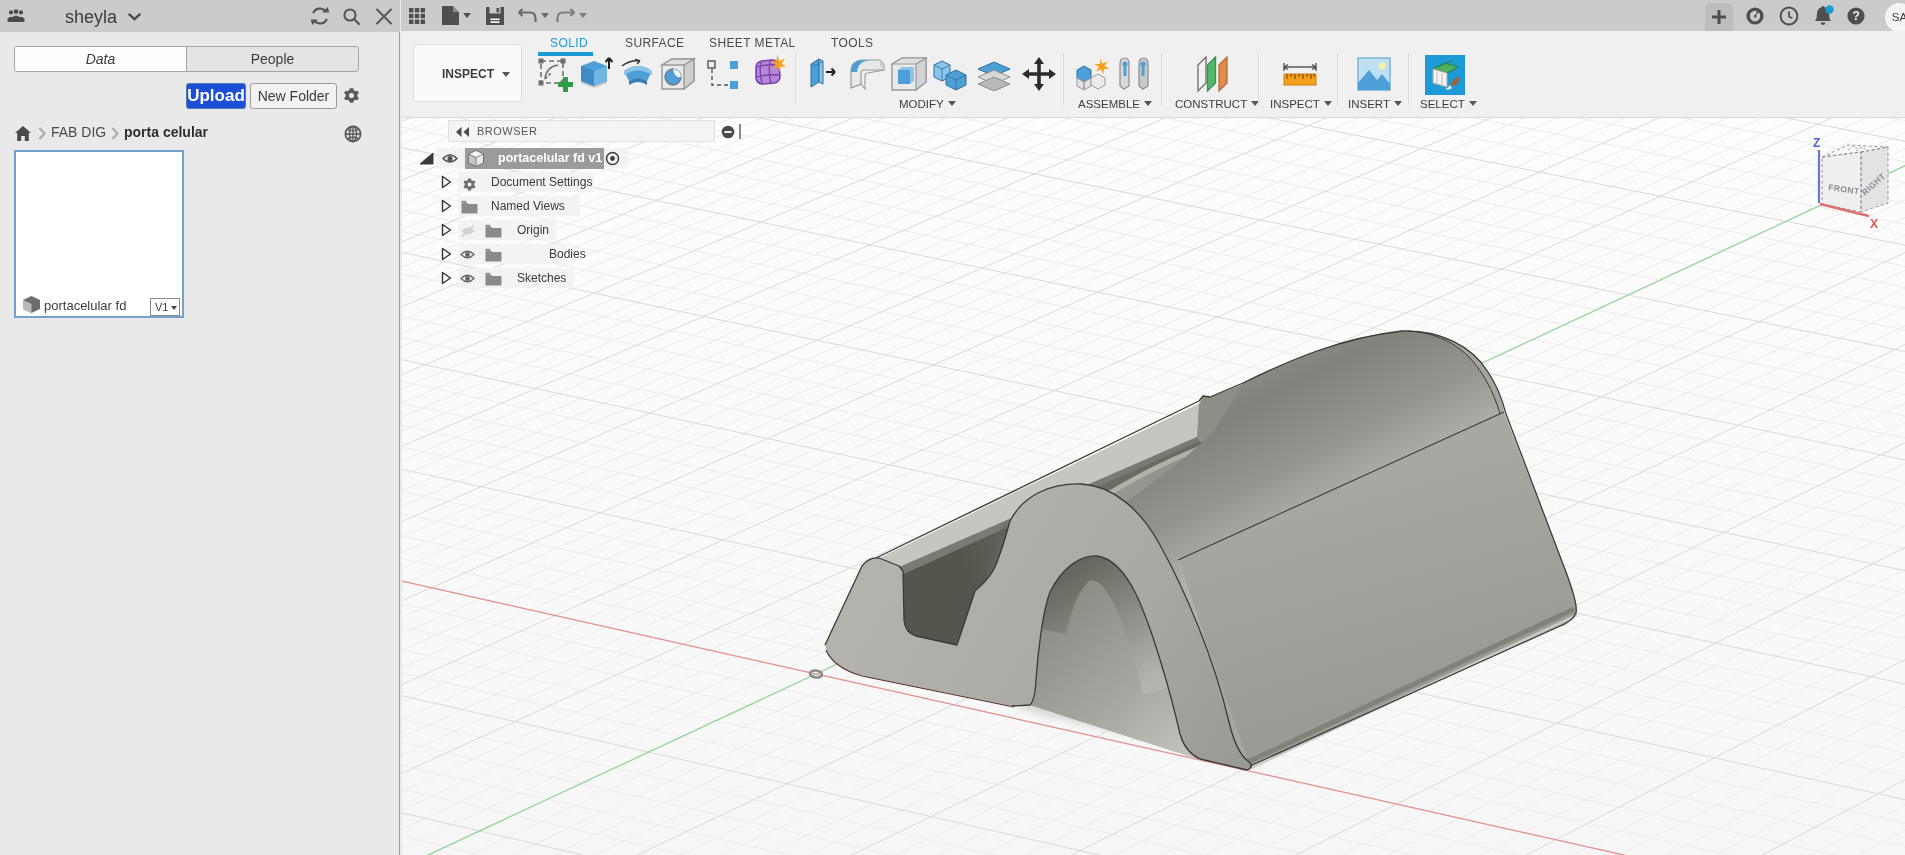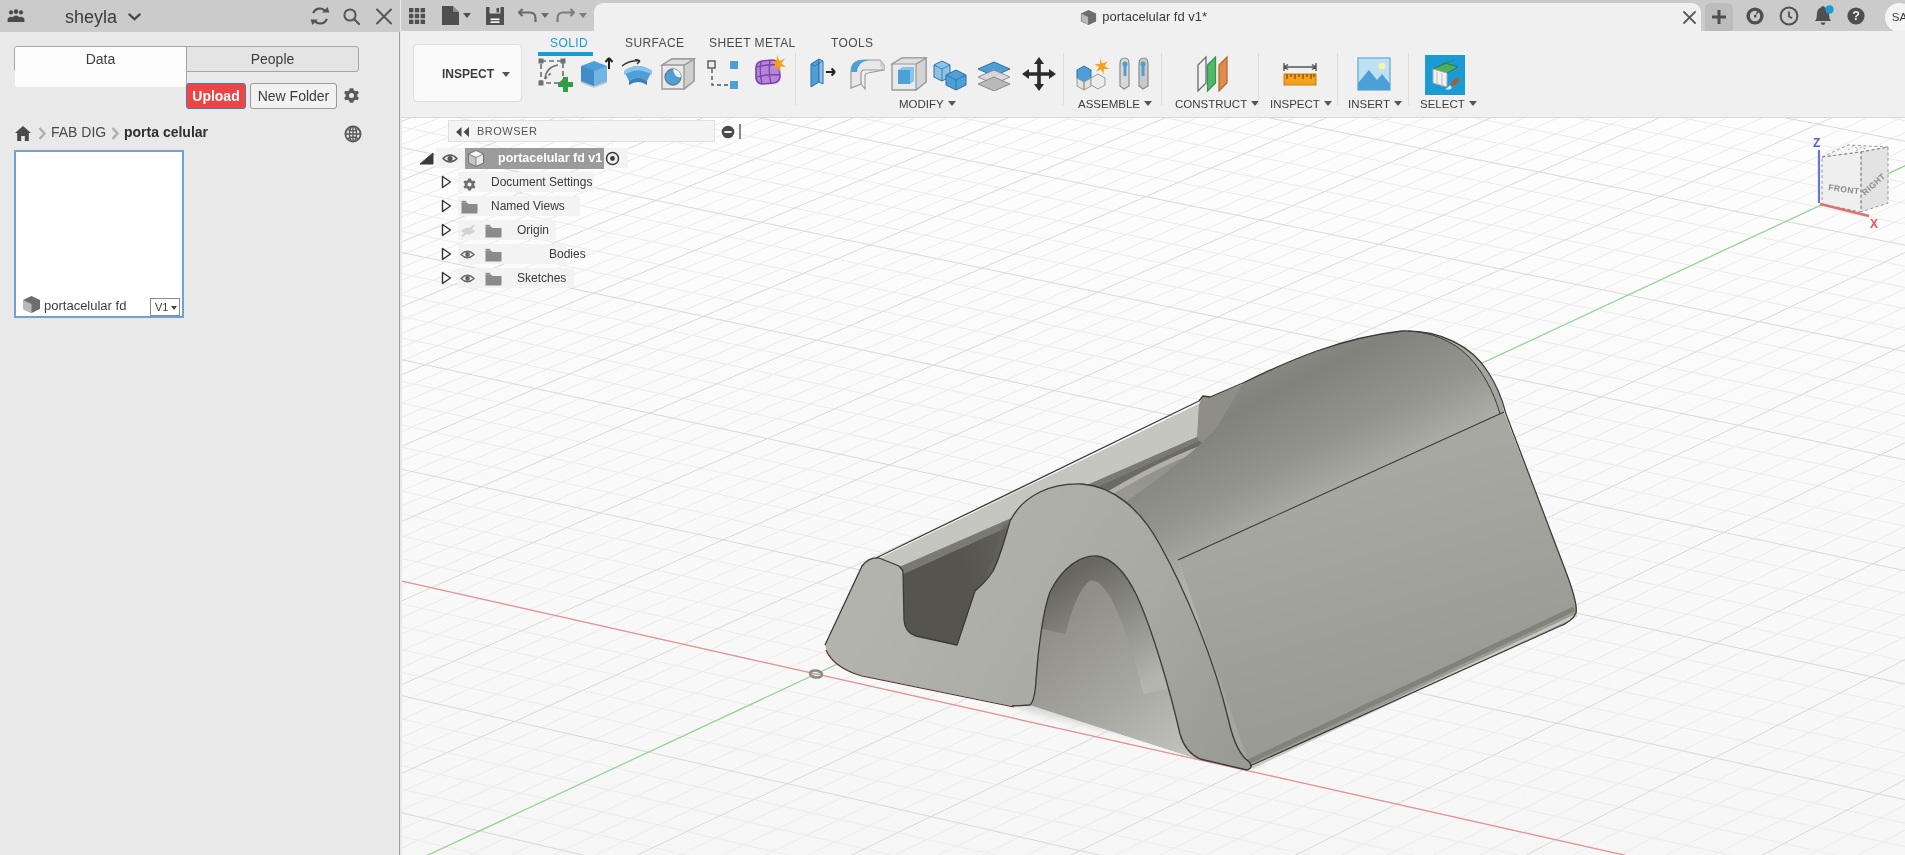--- a/index.html
+++ b/index.html
@@ -1,22 +1,22 @@
 <!DOCTYPE html>
 <html><head><meta charset="utf-8"><style>
 *{margin:0;padding:0;box-sizing:border-box;}
 html,body{width:1905px;height:855px;overflow:hidden;font-family:"Liberation Sans",sans-serif;background:#e9e9e9;}
 .abs{position:absolute;}
 #leftpanel{position:absolute;left:0;top:0;width:400px;height:855px;background:#e9e9e9;border-right:1px solid #9f9f9f;}
 #lptop{position:absolute;left:0;top:0;width:400px;height:32px;background:#cbcbcb;}
 #lptop .uname{position:absolute;left:33px;top:7px;font-size:18px;color:#3c3c3c;margin-left:32px;}
 #tabs{position:absolute;left:14px;top:46px;width:345px;height:26px;border:1px solid #a5a5a5;border-radius:3px;background:#e4e4e4;}
-#tabs .t1{position:absolute;left:0;top:0;width:172px;height:40px;background:#fdfdfd;border-right:1px solid #a5a5a5;border-radius:2px 0 0 2px;text-align:center;font-size:14px;color:#3c3c3c;line-height:24px;}
+#tabs .t1{position:absolute;left:0;top:0;width:172px;height:24px;background:#fdfdfd;border-right:1px solid #a5a5a5;border-radius:2px 0 0 2px;text-align:center;font-size:14px;color:#3c3c3c;line-height:24px;font-style:italic;}
 #tabs .t2{position:absolute;left:172px;top:0;width:171px;height:24px;text-align:center;font-size:14px;color:#3c3c3c;line-height:24px;}
-#upload{position:absolute;left:186px;top:83px;width:60px;height:26px;background:#ef4444;border:1px solid #4a7ab2;border-radius:3px;color:#fff;font-size:14px;font-weight:bold;text-align:center;line-height:24px;}
+#upload{position:absolute;left:186px;top:83px;width:60px;height:26px;background:#1d4ed8;border:1px solid #4a7ab2;border-radius:3px;color:#fff;font-size:17px;font-weight:bold;text-align:center;line-height:24px;}
 #newfolder{position:absolute;left:250px;top:83px;width:87px;height:26px;background:#f2f2f2;border:1px solid #9a9a9a;border-radius:3px;color:#3c3c3c;font-size:14px;text-align:center;line-height:24px;}
 #crumbs{position:absolute;left:14px;top:124px;width:380px;height:20px;font-size:14px;color:#4a4a4a;}
 #card{position:absolute;left:14px;top:150px;width:170px;height:168px;background:#fff;border:2px solid #70a1cf;}
 #card .cap{position:absolute;left:8px;top:146px;font-size:13px;color:#3c3c3c;}
 #card .ver{position:absolute;left:134px;top:146px;width:30px;height:18px;border:1px solid #8a8a8a;background:#fff;font-size:11px;color:#3c3c3c;text-align:left;padding-left:4px;line-height:16px;}
 #titlebar{position:absolute;left:401px;top:0;width:1504px;height:31px;background:#cbcbcb;}
 #doctab{position:absolute;left:193px;top:3px;width:1107px;height:28px;background:#f0f0f0;border-radius:9px 9px 0 0;}
 #doctab .ttl{position:absolute;left:0;top:0;width:100%;height:28px;text-align:center;font-size:13px;color:#3a3a3a;line-height:28px;}
 #plustab{position:absolute;left:1304px;top:3px;width:28px;height:28px;background:#bdbdbd;border-radius:6px 6px 0 0;}
 #ribbon{position:absolute;left:401px;top:31px;width:1504px;height:87px;background:#f0f0f0;border-bottom:1px solid #d9d9d9;}
@@ -132,30 +132,20 @@
  <svg class="abs" style="left:117px;top:8px" width="19" height="15" viewBox="0 0 19 15">
       <path d="M4.5 1 L1 4.5 L4.5 8" stroke="#6a6a6a" stroke-width="2.2" fill="none"></path>
       <path d="M1.2 4.5 L12 4.5 Q17.5 4.5 17.5 10.5 L17.5 14" stroke="#6a6a6a" stroke-width="2.2" fill="none"></path>
     </svg>
  <div class="abs" style="left:140px;top:13px;width:0;height:0;border-left:4px solid transparent;border-right:4px solid transparent;border-top:5px solid #6a6a6a;"></div>
  <svg class="abs" style="left:155px;top:8px" width="19" height="15" viewBox="0 0 19 15" transform="scale(-1,1)">
       <path d="M4.5 1 L1 4.5 L4.5 8" stroke="#7d7d7d" stroke-width="2.2" fill="none"></path>
       <path d="M1.2 4.5 L12 4.5 Q17.5 4.5 17.5 10.5 L17.5 14" stroke="#7d7d7d" stroke-width="2.2" fill="none"></path>
     </svg>
  <div class="abs" style="left:178px;top:13px;width:0;height:0;border-left:4px solid transparent;border-right:4px solid transparent;border-top:5px solid #7d7d7d;"></div>
- <div id="doctab">
-  <svg class="abs" style="left:486px;top:6px" width="17" height="17" viewBox="0 0 19 19">
-        <path fill="#6d6d6d" d="M9.5 1 L18 5 L18 14 L9.5 18 L1 14 L1 5 Z"></path>
-        <path fill="#b9b9b9" d="M1.6 5.4 L9 9 L9 17.2 L1.6 13.6 Z"></path>
-      </svg>
-  <div class="ttl">&nbsp;&nbsp;&nbsp;&nbsp;portacelular fd v1*</div>
-  <svg class="abs" style="left:1089px;top:8px" width="13" height="13" viewBox="0 0 13 13">
-        <path d="M1 1 L12 12 M12 1 L1 12" stroke="#5a5a5a" stroke-width="1.8" stroke-linecap="round"></path>
-      </svg>
- </div>
  <div id="plustab"></div>
  <svg class="abs" style="left:1310px;top:9px" width="16" height="16" viewBox="0 0 16 16">
       <path d="M8 1 L8 15 M1 8 L15 8" stroke="#4f4f4f" stroke-width="3"></path>
     </svg>
  <svg class="abs" style="left:1344px;top:6px" width="20" height="20" viewBox="0 0 20 20">
       <circle cx="10" cy="10" r="8.6" fill="#4f4f4f"></circle>
       <circle cx="10" cy="10" r="5.2" fill="#cbcbcb"></circle>
       <path d="M10 10 L15.5 4.5 L13 3 Z" fill="#4f4f4f"></path>
       <rect x="9" y="9" width="2.4" height="2.4" fill="#4f4f4f"></rect>
     </svg>

